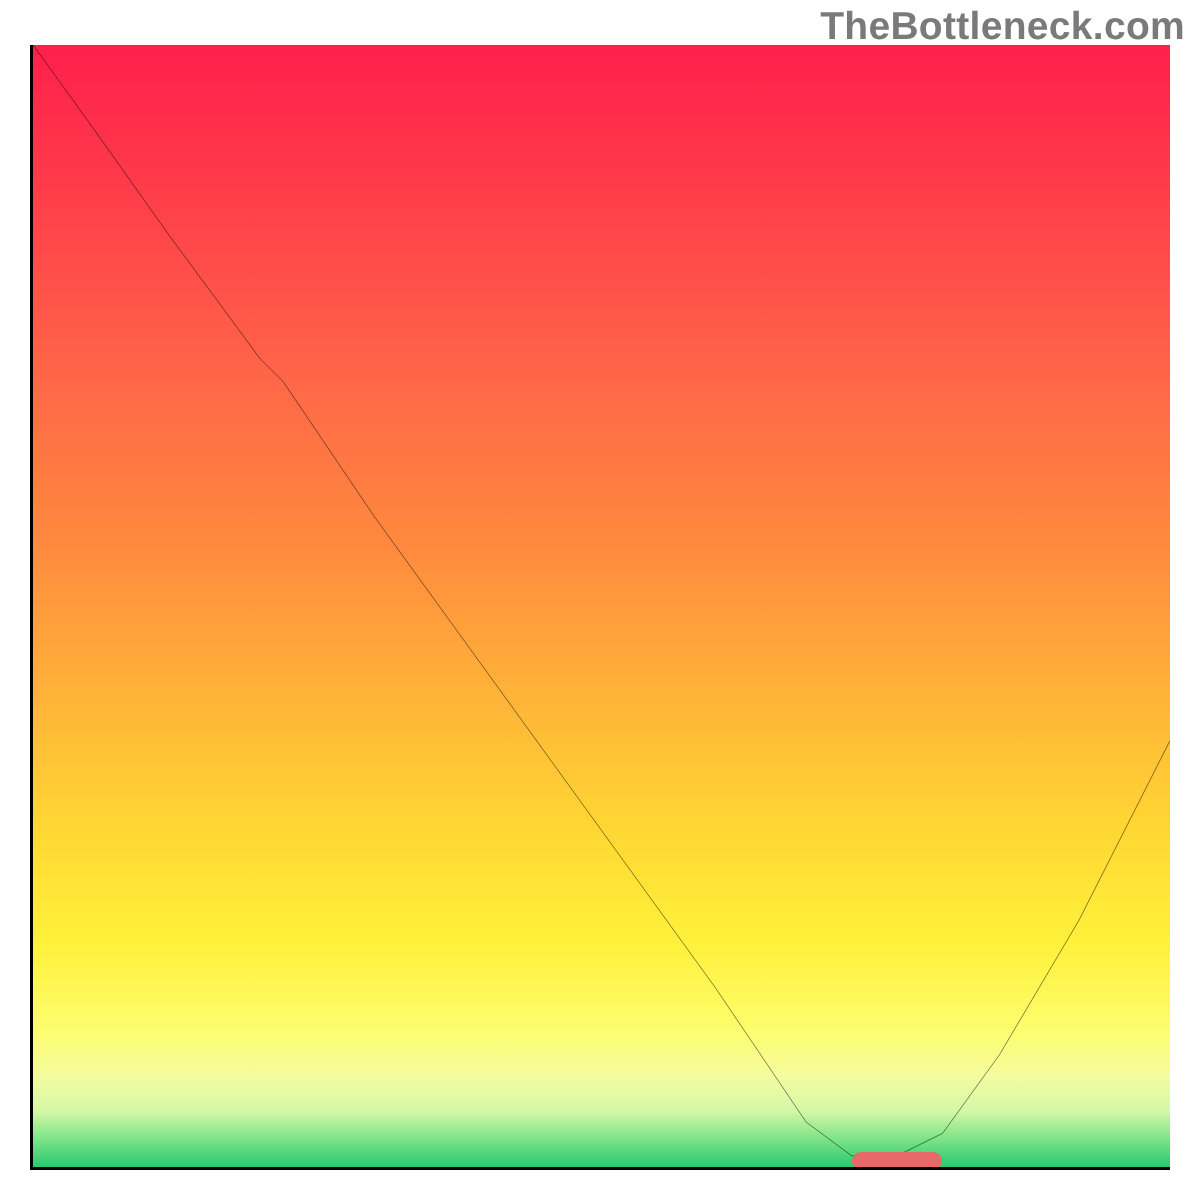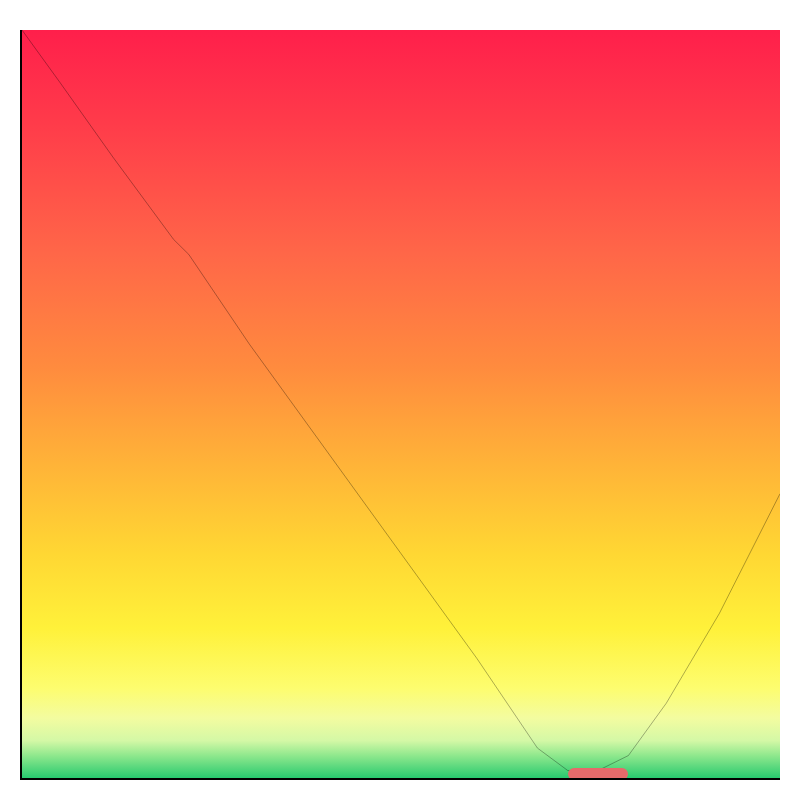--- a/index.html
+++ b/index.html
@@ -66,20 +66,21 @@
     height: 12px;
     border-radius: 6px;
     background: #e66a6a;
   }
 </style>
 </head>
 <body>
 
 <div class="chart-wrap">
 
+  <div class="watermark">TheBottleneck.com</div>
 
   <div class="plot">
 
     <div class="gradient"></div>
 
     <svg class="curve" viewBox="0 0 100 100" preserveAspectRatio="none">
       <path d="M0.00 0.00 L5.00 7.00 L12.00 17.00 L20.00 28.00 L22.00 30.00 L30.00 42.00 L40.00 56.00 L50.00 70.00 L60.00 84.00 L68.00 96.00 L72.00 99.00 L76.00 99.00 L80.00 97.00 L85.00 90.00 L92.00 78.00 L100.00 62.00" fill="none" stroke="#000000" stroke-width="0.32" vector-effect="non-scaling-stroke"></path>
     </svg>
 
     <div class="marker" style="left: 545.76px; width: 60.64px; bottom: -2.26px; background: rgb(230, 106, 106);"></div>

